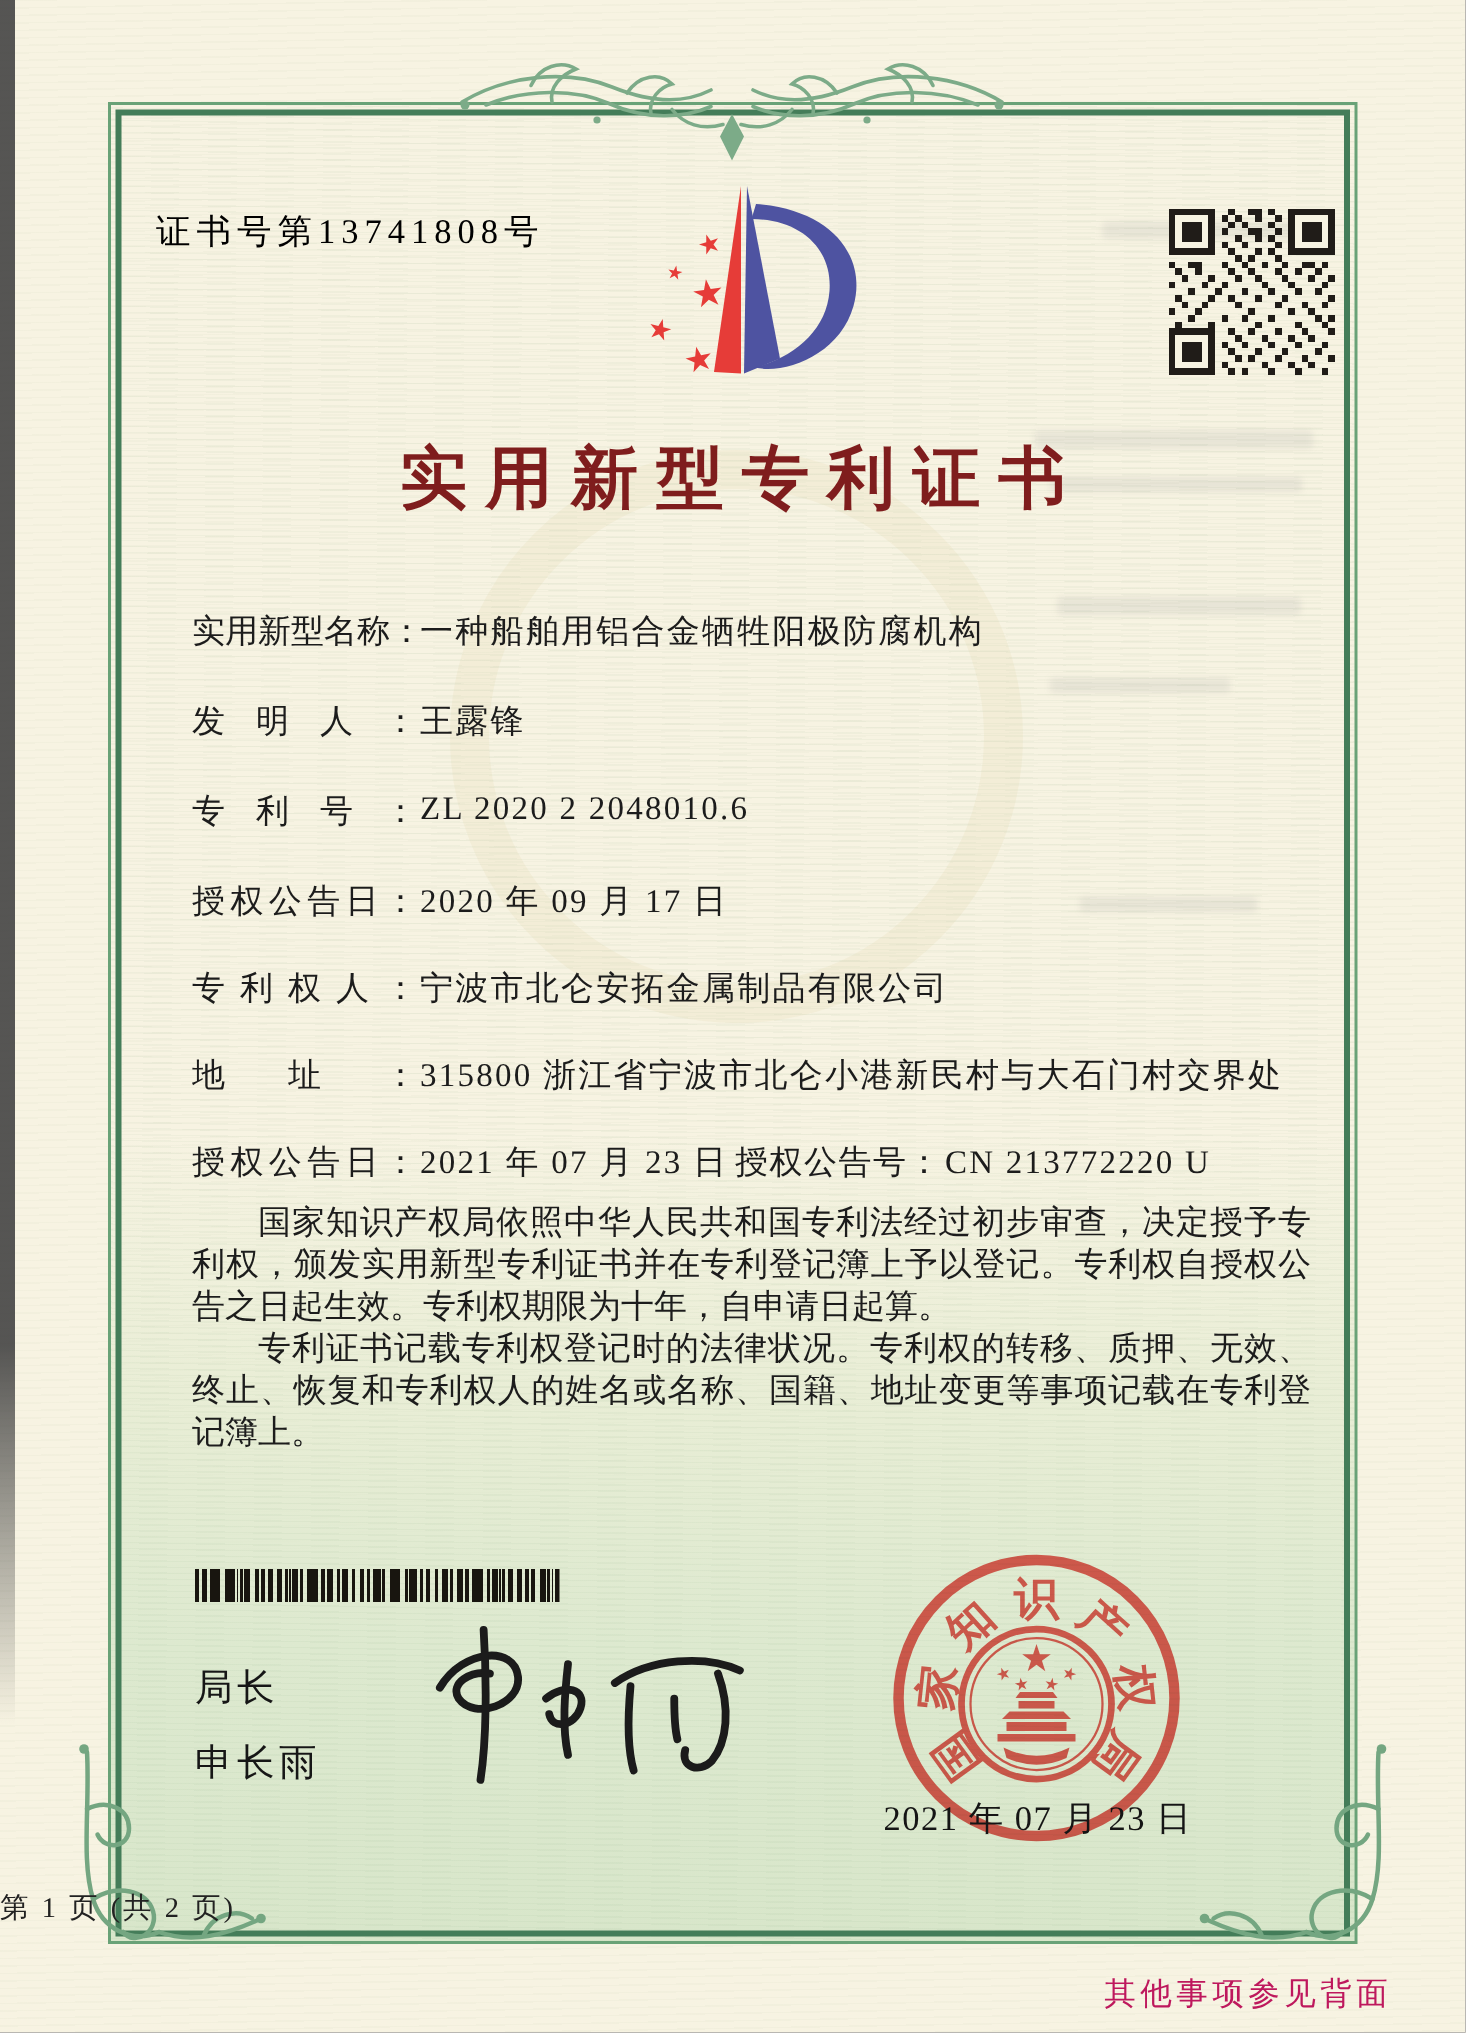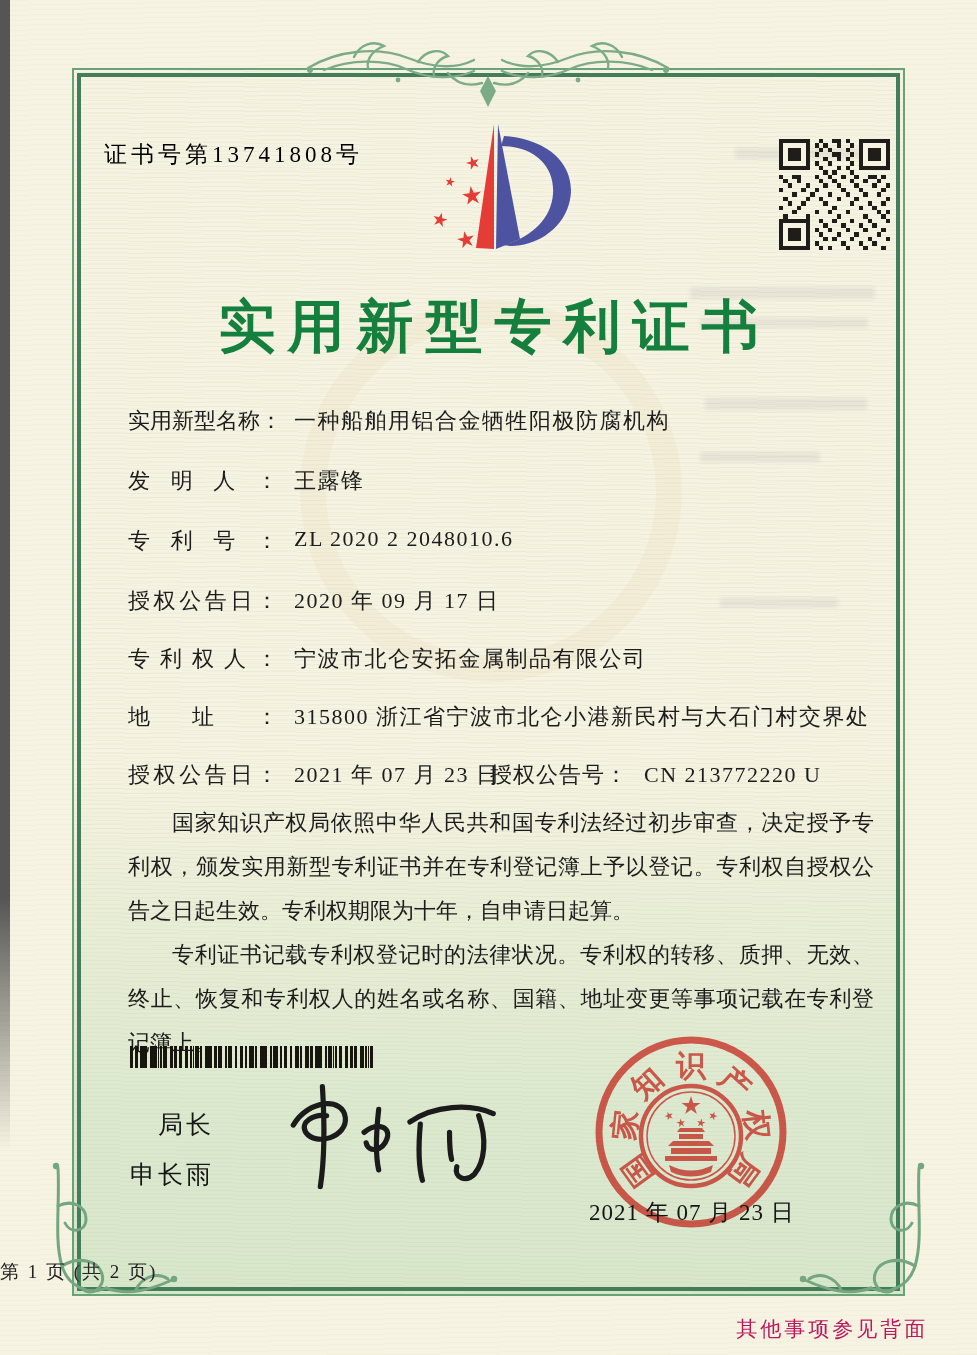--- a/index.html
+++ b/index.html
@@ -47,46 +47,46 @@
   .orn{position:absolute;z-index:3;}
   
   .cert-no{
     position:absolute;left:104px;top:139px;z-index:4;
     font-size:23px;letter-spacing:4px;color:#000000;
   }
   .logo{position:absolute;left:406px;top:120px;z-index:4;}
   .qr{position:absolute;left:779px;top:139px;z-index:4;}
   .title{
     position:absolute;left:0;top:289px;width:100%;z-index:4;margin:0;
-    text-align:center;font-size:57px;font-weight:bold;letter-spacing:12px;
-    text-indent:12px;color:#15803d;
+    text-align:center;font-size:45px;font-weight:bold;letter-spacing:12px;
+    text-indent:12px;color:#7f1d1d;
   }
   .fields{position:absolute;left:128px;top:0;width:760px;z-index:4;}
   .f-row{position:absolute;left:0;font-size:22px;white-space:nowrap;color:#1c1c1c;}
   .f-label{
     display:inline-block;width:150px;text-align:justify;text-align-last:justify;
     vertical-align:top;
   }
-  .f-value{margin-left:16px;letter-spacing:1.5px;}
+  .f-value{margin-left:2px;letter-spacing:1.5px;}
   .f-second{position:absolute;left:362px;top:0;white-space:nowrap;}
   .f-second .f-label2{letter-spacing:1px;}
   .paras{
     position:absolute;left:128px;top:801px;width:746px;z-index:4;
-    font-size:22px;line-height:44px;text-align:justify;color:#1c1c1c;
+    font-size:22px;line-height:28px;text-align:justify;color:#1c1c1c;
   }
   .paras p{margin:0;text-indent:2em;}
   .barcode{
     position:absolute;left:130px;top:1046px;width:243px;height:22px;z-index:4;
     background:
       repeating-linear-gradient(90deg,#18150f 0 2px,transparent 2px 5px),
       repeating-linear-gradient(90deg,#18150f 0 3px,transparent 3px 11px),
       repeating-linear-gradient(90deg,#18150f 0 1px,transparent 1px 7px);
   }
   .signer{position:absolute;left:130px;top:1108px;z-index:4;font-size:25px;color:#161616;}
-  .signer div{margin-bottom:17px;letter-spacing:3px;text-align:right;}
+  .signer div{margin-bottom:17px;letter-spacing:3px;}
   .sig{position:absolute;left:262px;top:1078px;z-index:4;}
   .seal{position:absolute;left:589px;top:1028px;z-index:5;mix-blend-mode:multiply;opacity:.93;}
   .seal-date{
     position:absolute;left:589px;top:1197px;width:204px;z-index:6;
     text-align:center;font-size:23px;letter-spacing:1px;color:#151515;white-space:nowrap;
   }
   .page-no{
     position:absolute;left:0;top:1259px;width:100%;z-index:4;
     font-size:19px;letter-spacing:2px;color:#222;
   }

